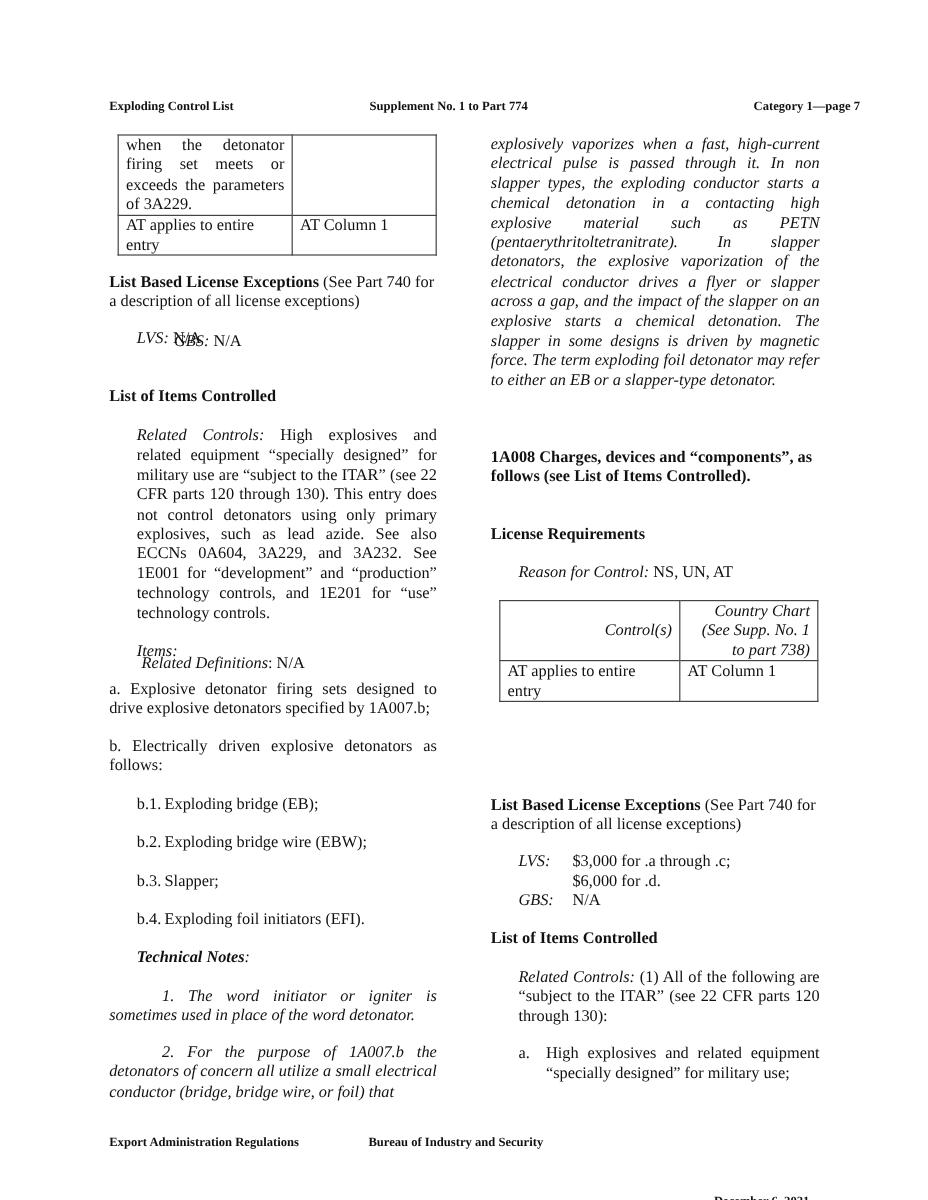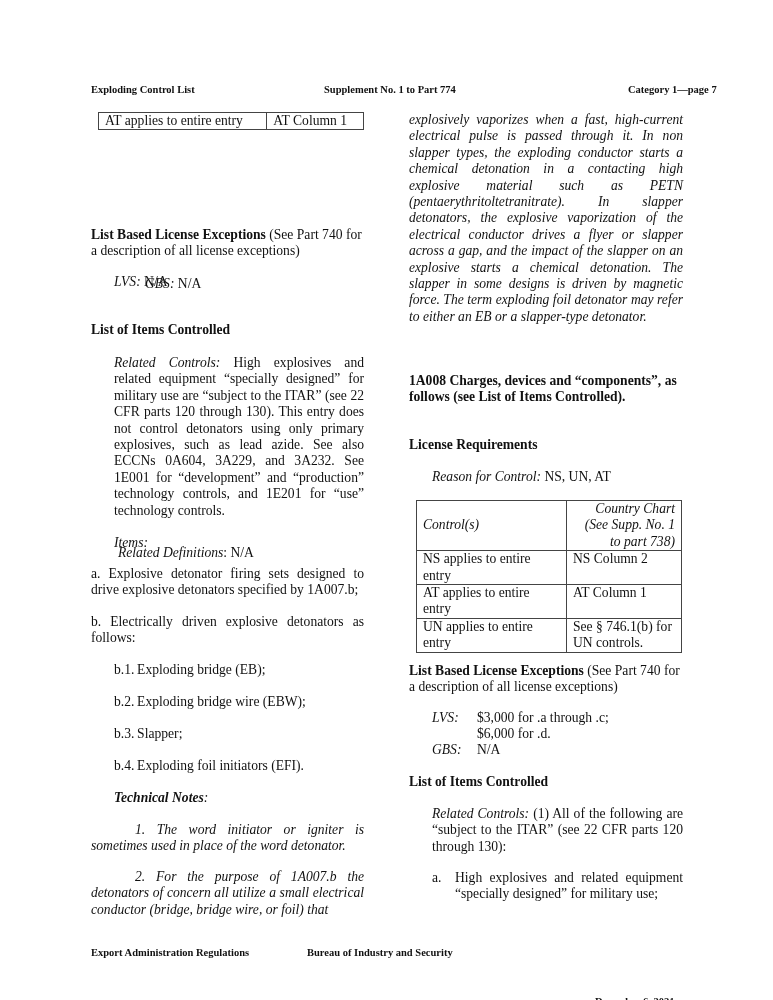--- a/index.html
+++ b/index.html
@@ -11,25 +11,29 @@
   .i { font-style: italic; }
   .just { text-align: justify; }
   p { margin: 0; }
   table.ctl { border-collapse: collapse; position: absolute; font-size: 13.6px; line-height: 16.4px; }
   table.ctl td { border: 1px solid #444; vertical-align: top; padding: 0 6px; }
 </style>
 </head>
 <body>
 
 <div class="abs hdr" style="left:91px; top:82px;">Exploding Control List</div>
-<div class="abs hdr" style="left:324px; top:82px;">Supplement No. 1 to Part 774</div>
+<div class="abs hdr" style="left:308px; top:82px;">Supplement No. 1 to Part 774</div>
 <div class="abs hdr" style="left:604px; top:82px;margin-left:24px;">Category 1—page  7</div>
 
 <table class="ctl" style="left:98px; top:112px; width:266px;">
   <tbody>
+      <tr>
+    <td class="just" style="width:132px; height:63px;">when the detonator firing set meets or exceeds the parameters of 3A229.</td>
+    <td></td>
+  </tr>
   <tr>
     <td>AT applies to entire entry</td>
     <td>AT Column 1</td>
   </tr>
 </tbody>
   </table>
 
 <p class="abs" style="left:91px; top:227px; width:273px;"><span class="b">List Based License Exceptions</span><span> (See Part 740 for a description of all license exceptions)</span></p>
 
 <p class="abs" style="left:114px; top:274px;"><span class="i">LVS:</span><span> N/A</span></p>
@@ -58,34 +62,26 @@
 
 <p class="abs b" style="left:409px; top:373px; width:274px;">1A008   Charges, devices and “components”, as follows (see List of Items Controlled).</p>
 
 <p class="abs b" style="left:409px; top:437px;">License Requirements</p>
 
 <p class="abs" style="left:432px; top:469px;"><span class="i">Reason for Control:</span><span> NS, UN, AT</span></p>
 
 <table class="ctl" style="left:416px; top:500px; width:266px;">
   <tbody>
       <tr>
-    <td class="i" style="width:137px; text-align:left; vertical-align:middle;">Control(s)</td>
+    <td class="i" style="width:137px; text-align:right; vertical-align:middle;">Control(s)</td>
     <td class="i" style="text-align:right;">Country Chart (See Supp. No. 1 to part 738)</td>
-  </tr>
-  <tr>
-    <td>NS applies to entire entry</td>
-    <td>NS Column 2</td>
   </tr>
   <tr>
     <td>AT applies to entire entry</td>
     <td>AT Column 1</td>
-  </tr>
-  <tr>
-    <td>UN applies to entire entry</td>
-    <td>See § 746.1(b) for UN controls.</td>
   </tr>
 </tbody>
   </table>
 
 <p class="abs" style="left:409px; top:663px; width:275px;"><span class="b">List Based License Exceptions</span><span> (See Part 740 for a description of all license exceptions)</span></p>
 
 <p class="abs i" style="left:432px; top:710px;">LVS:</p>
 <p class="abs" style="left:477px; top:710px;">$3,000 for .a through .c;</p>
 <p class="abs" style="left:477px; top:726px;">$6,000 for .d.</p>
 <p class="abs i" style="left:432px; top:742px;">GBS:</p>

